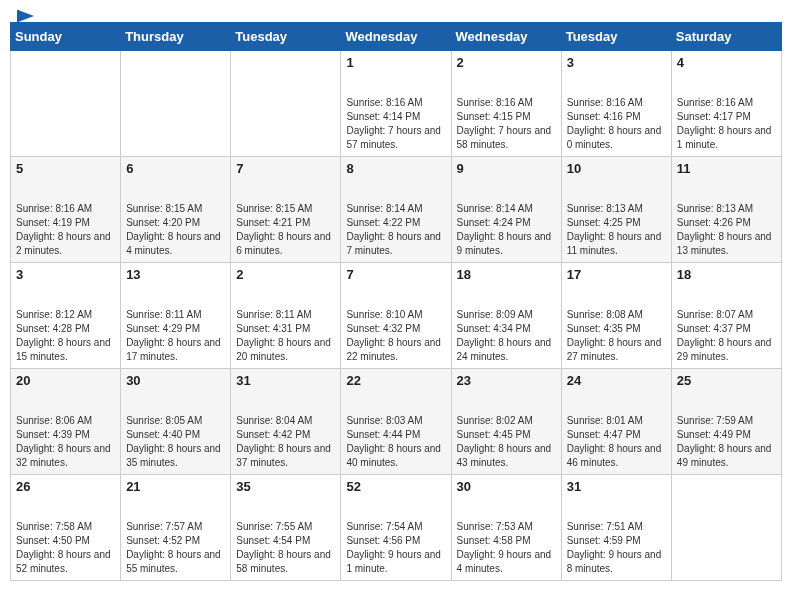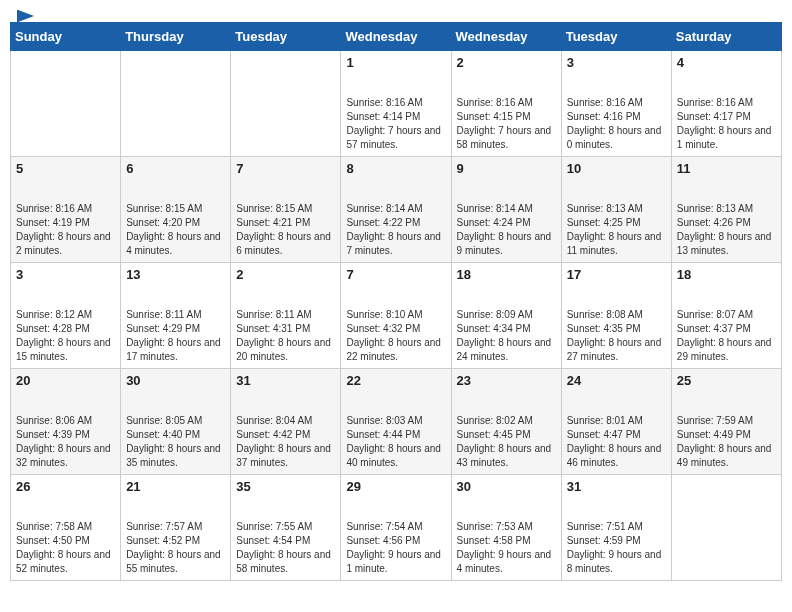--- a/index.html
+++ b/index.html
@@ -238,21 +238,21 @@
         </td>
         <td>
           <span class="day-num">21</span>
           <div class="day-info">Sunrise: 7:57 AM<br>Sunset: 4:52 PM<br>Daylight: 8 hours and 55 minutes.</div>
         </td>
         <td>
           <span class="day-num">35</span>
           <div class="day-info">Sunrise: 7:55 AM<br>Sunset: 4:54 PM<br>Daylight: 8 hours and 58 minutes.</div>
         </td>
         <td>
-          <span class="day-num">29</span>
+          <span class="day-num">52</span>
           <div class="day-info">Sunrise: 7:54 AM<br>Sunset: 4:56 PM<br>Daylight: 9 hours and 1 minute.</div>
         </td>
         <td>
           <span class="day-num">30</span>
           <div class="day-info">Sunrise: 7:53 AM<br>Sunset: 4:58 PM<br>Daylight: 9 hours and 4 minutes.</div>
         </td>
         <td>
           <span class="day-num">31</span>
           <div class="day-info">Sunrise: 7:51 AM<br>Sunset: 4:59 PM<br>Daylight: 9 hours and 8 minutes.</div>
         </td>

